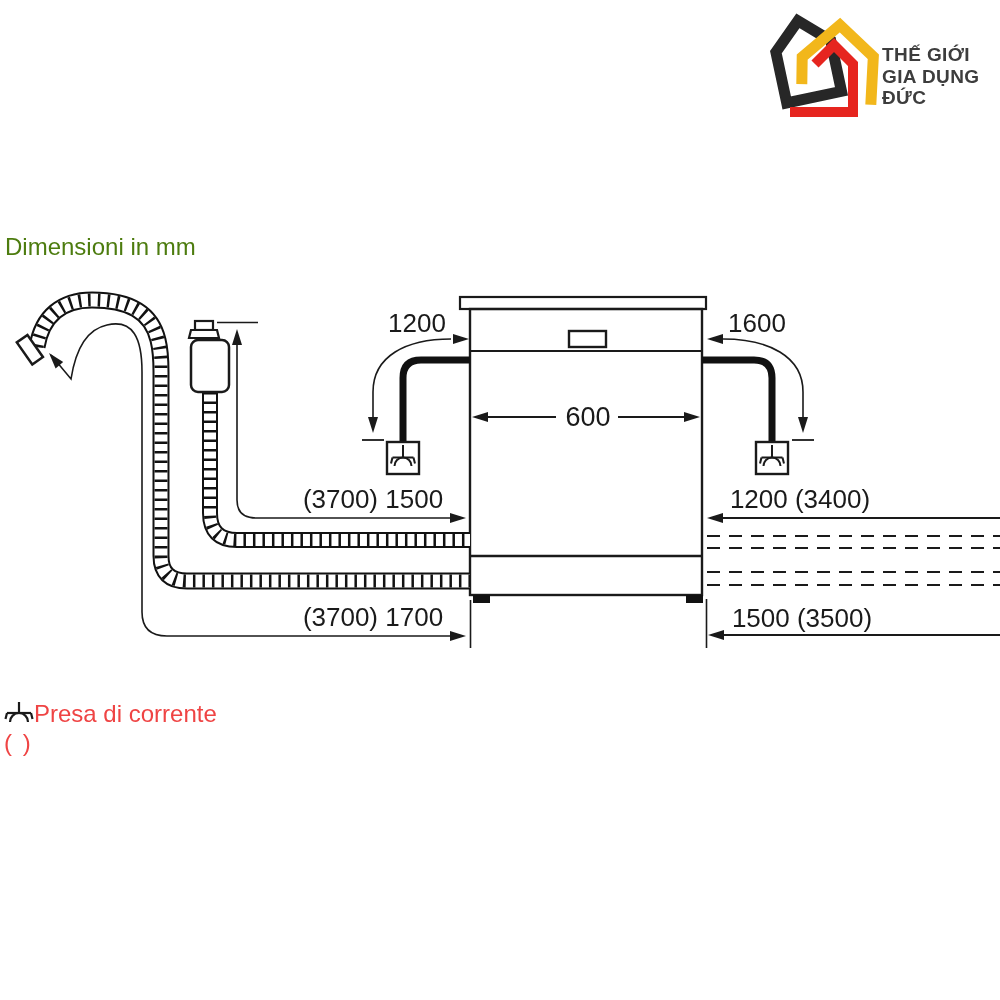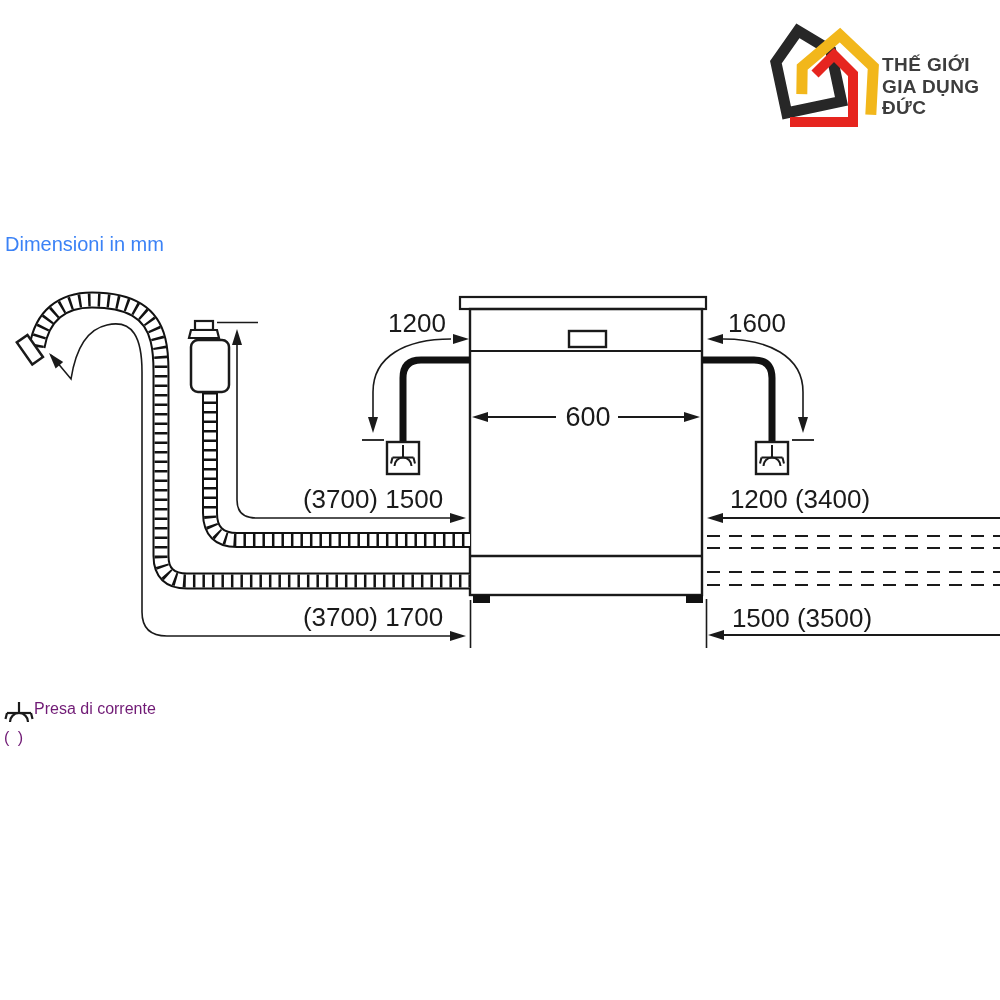--- a/index.html
+++ b/index.html
@@ -1,25 +1,25 @@
 <!DOCTYPE html>
 <html><head>
 <meta charset="utf-8">
 <style>
   html,body{margin:0;padding:0;}
   body{
     width:1000px;height:1000px;position:relative;background:#ffffff;
     font-family:"Liberation Sans", sans-serif;color:#1a1a1a;overflow:hidden;
   }
-  .logo{position:absolute;left:770px;top:22px;display:flex;align-items:flex-start;}
+  .logo{position:absolute;left:770px;top:12px;display:flex;align-items:flex-start;}
   .logo-text{margin-left:2px;margin-top:32px;font-weight:bold;font-size:19px;
     line-height:21.5px;color:#3d3d3d;letter-spacing:.4px;white-space:nowrap;}
-  .title{position:absolute;left:5px;top:233px;font-size:20px;color:#3b82f6;}
+  .title{position:absolute;left:5px;top:233px;font-size:24px;color:#4d7c0f;}
   .diagram-svg{position:absolute;left:0;top:0;}
-  .legend{position:absolute;left:4px;top:700px;font-size:16px;color:#701a75;}
+  .legend{position:absolute;left:4px;top:700px;font-size:24px;color:#ef4444;}
   .legend-row{display:flex;align-items:flex-start;height:29px;}
   .legend-row .sym{width:30px;flex:0 0 30px;}
   .legend-row .pfx{width:30px;flex:0 0 30px;letter-spacing:2px;}
   svg text{font-family:"Liberation Sans",sans-serif;fill:#1a1a1a;}
 </style>
 </head>
 <body>
 
 <div class="logo">
   <svg width="110" height="116" viewBox="0 0 110 116">

